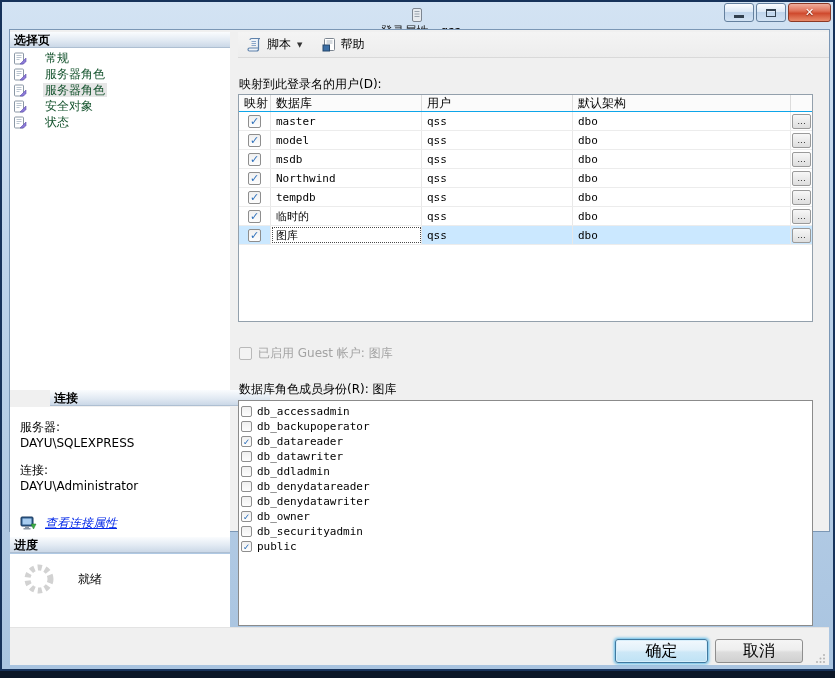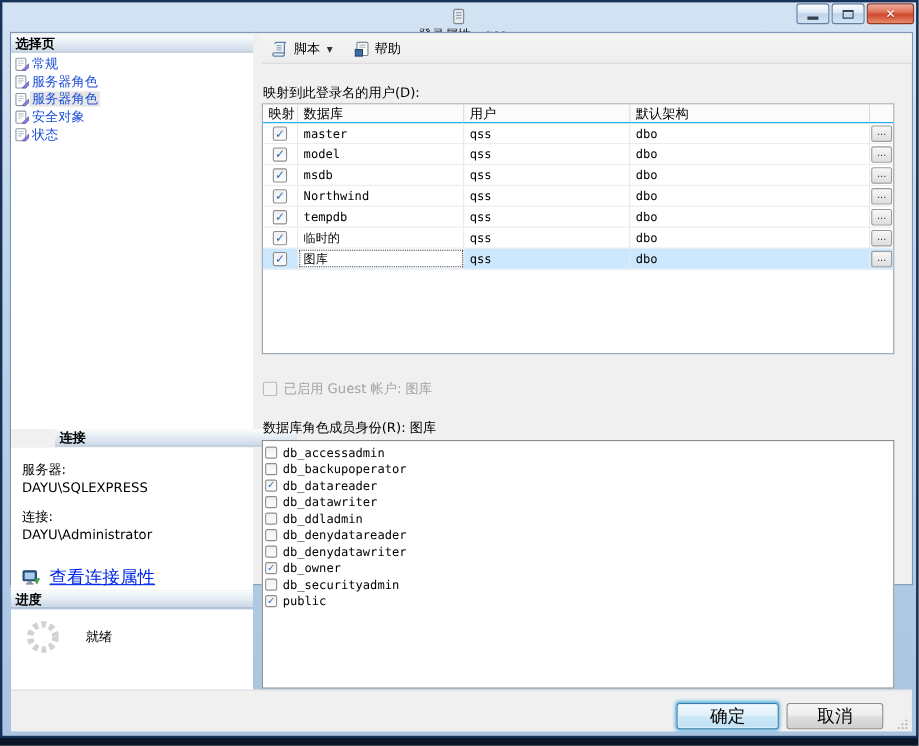--- a/index.html
+++ b/index.html
@@ -33,28 +33,28 @@
     border-bottom:1px solid #aebfd2; font-size:12px; font-weight:bold; color:#000;
     padding:0 0 0 4px; line-height:16px; }
   .panel-white { position:absolute; left:0; width:220px; background:#fff; }
   #hd-pages { top:2px; }
   #pages-body { top:18px; height:342px; padding-top:2px; }
   #hd-conn  { top:360px;margin-left:40px; }
   #conn-body { top:377px; height:130px; padding:12px 0 0 10px; font-size:12px; color:#000; }
   #hd-prog { top:507px; }
   #prog-body { top:524px; height:73px; }
 
-  .tree-item { display:flex; align-items:center; gap:0; height:16px; padding-left:3px; font-size:12px; color:#1d4ed8; cursor:default; }
+  .tree-item { display:flex; align-items:center; gap:16px; height:16px; padding-left:3px; font-size:12px; color:#14532d; cursor:default; }
   .tree-item .lbl { padding:0 2px; line-height:14px; }
   .tree-item.sel .lbl { background:#e6e6e6; }
 
   .conn-label { margin-top:12px; }
   .conn-value { }
   .link-row { display:flex; align-items:center; gap:8px; margin-top:22px; }
-  .link { color:#0026e8; text-decoration:underline; font-size:16px; cursor:pointer; }
+  .link { color:#0026e8; text-decoration:underline; font-size:12px; cursor:pointer;font-style:italic; }
 
   .prog-row { display:flex; align-items:center; gap:22px; padding:8px 0 0 12px;text-align:right; }
   .status-text { font-size:12px; color:#000; }
 
   
   .rightpanel { position:absolute; left:228px; top:2px; width:591px; height:595px; }
   .toolbar { position:absolute; left:0; top:0; width:591px; height:26px;
     border-bottom:1px solid #d9d9d9; display:flex; align-items:center; padding-left:6px; gap:14px;
     background:linear-gradient(180deg,#f4f4f4,#ededed); }
   .tbtn { display:flex; align-items:center; gap:4px; font-size:12px; color:#000; padding:2px 3px; cursor:default; }

